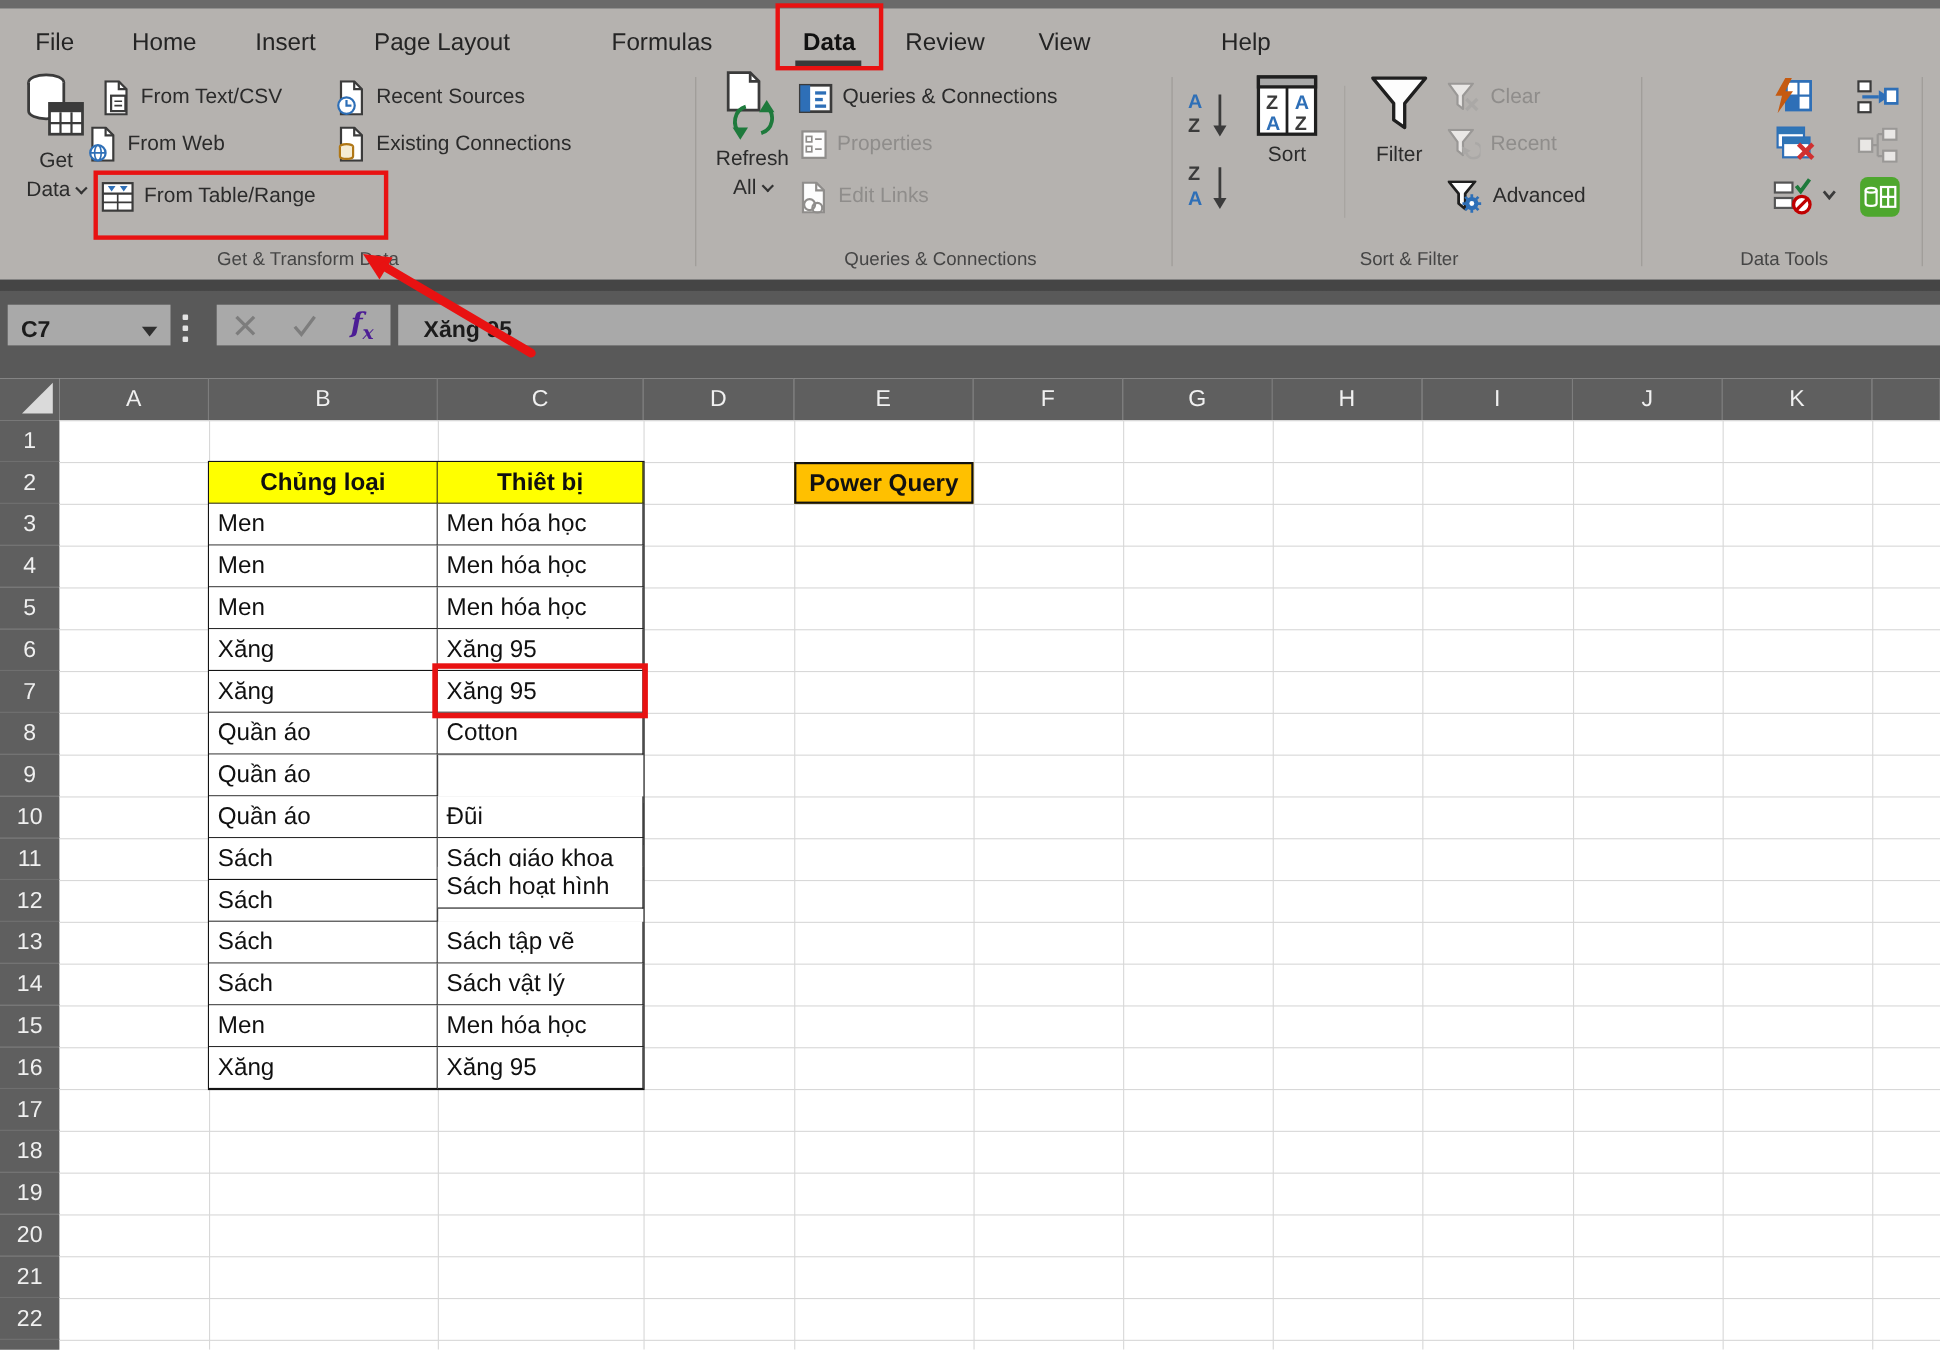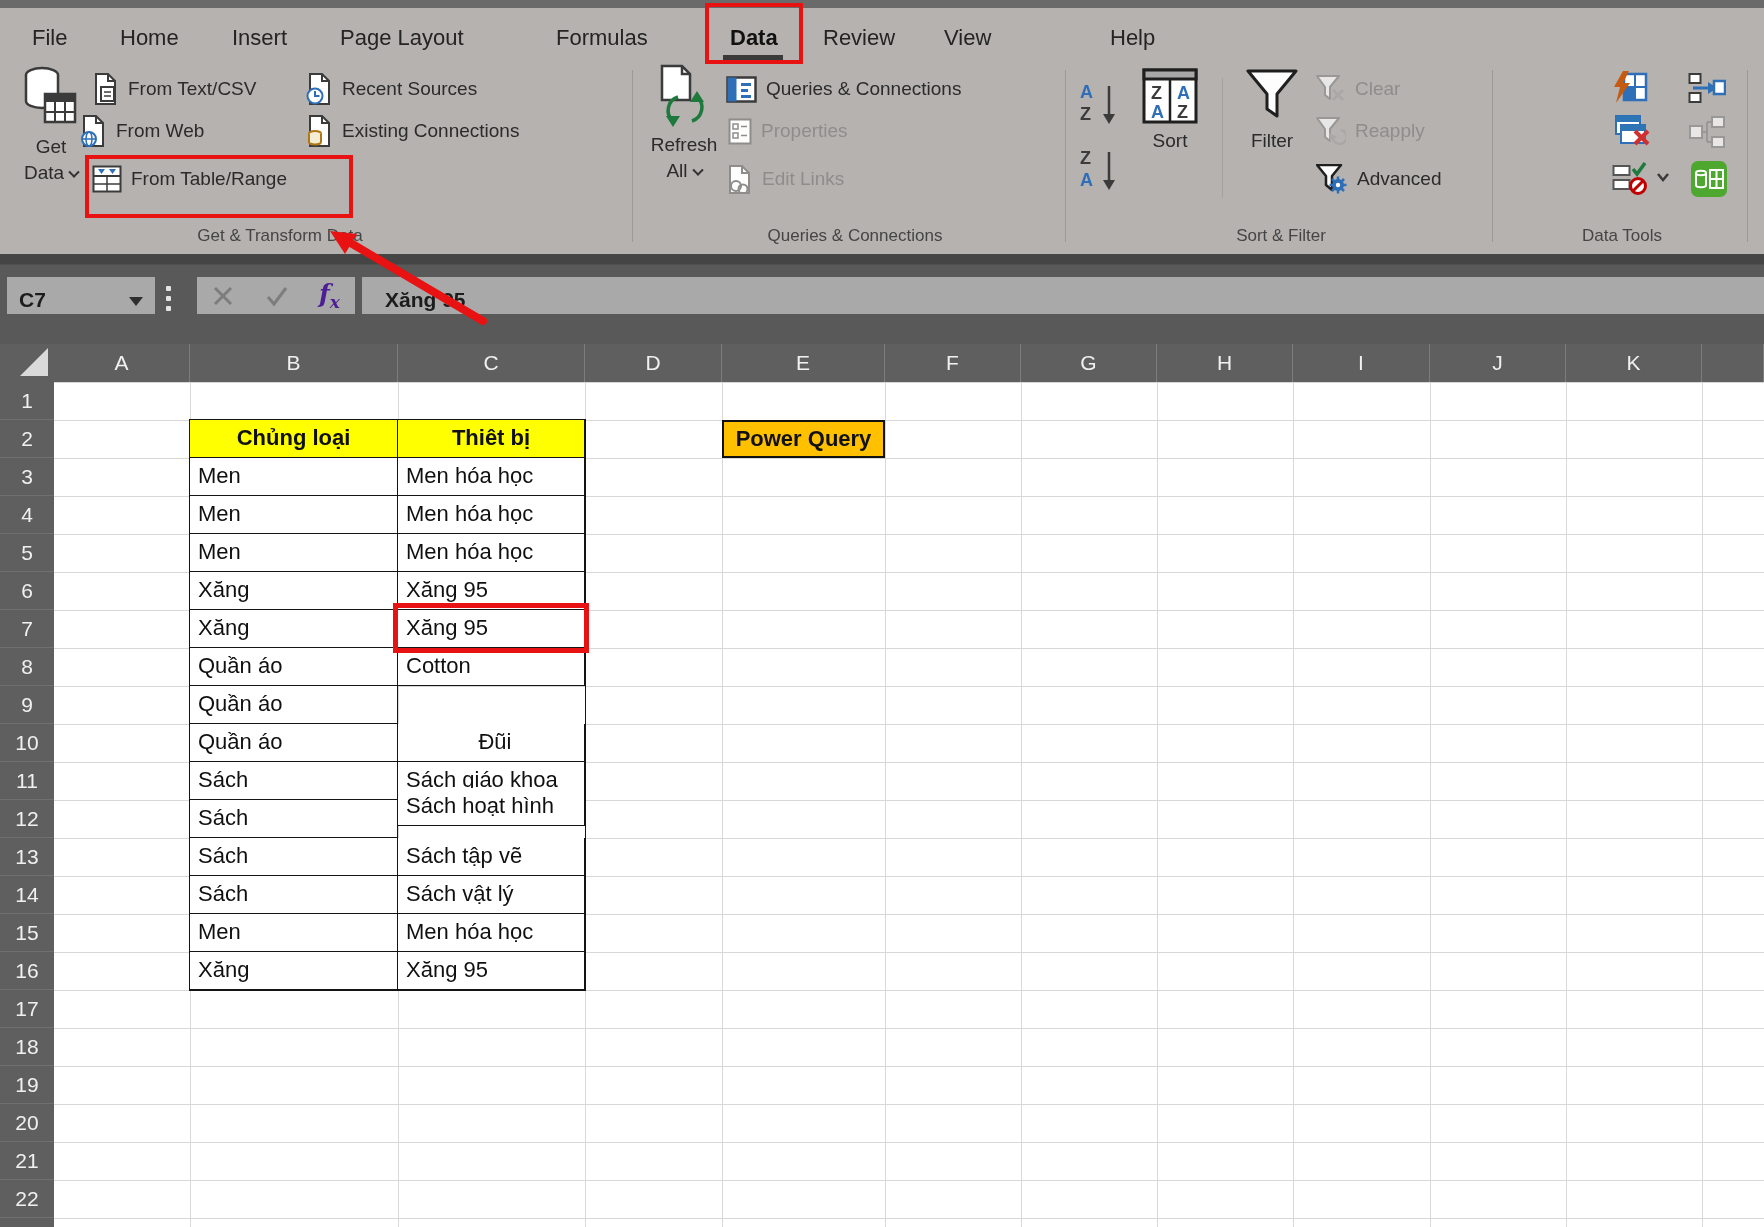--- a/index.html
+++ b/index.html
@@ -252,21 +252,21 @@
       </svg>
       <span>Clear</span>
     </div>
 
     <div class="ritem dis" style="left:1316px;top:104px">
       <svg width="30" height="28" viewBox="0 0 30 28">
         <polygon points="1,1 23,1 14,12 14,24 9,20 9,12" fill="#e9e7e5" stroke="#9a9896" stroke-width="2" stroke-linejoin="round"></polygon>
         <path d="M25,13 a7,7 0 1 1 -8,9" fill="none" stroke="#aaa8a6" stroke-width="2.5"></path>
         <polygon points="14,24 13,16 21,20" fill="#aaa8a6"></polygon>
       </svg>
-      <span>Reapply</span>
+      <span>Recent</span>
     </div>
 
     <div class="ritem" style="left:1316px;top:152px">
       <svg width="32" height="30" viewBox="0 0 32 30">
         <polygon points="1,1 25,1 16,12 16,26 10,21 10,12" fill="#fdfdfd" stroke="#1f1f1f" stroke-width="2.5" stroke-linejoin="round"></polygon>
         <circle cx="22" cy="21" r="6" fill="#2e6fb7"></circle>
         <g stroke="#2e6fb7" stroke-width="2.5">
           <line x1="22" y1="12.5" x2="22" y2="29.5"></line>
             <line x1="13.5" y1="21" x2="30.5" y2="21"></line>
           <line x1="16" y1="15" x2="28" y2="27"></line>
@@ -462,21 +462,21 @@
       <div class="tcell" style="left: 398px; top: 534px; width: 187px; height: 38px; line-height: 36px;">Men hóa học</div>
       <div class="tcell" style="left: 190px; top: 572px; width: 208px; height: 38px; line-height: 36px;">Xăng</div>
       <div class="tcell" style="left: 398px; top: 572px; width: 187px; height: 38px; line-height: 36px;">Xăng 95</div>
       <div class="tcell" style="left: 190px; top: 610px; width: 208px; height: 38px; line-height: 36px;">Xăng</div>
       <div class="tcell" style="left: 398px; top: 610px; width: 187px; height: 38px; line-height: 36px;">Xăng 95</div>
       <div class="tcell" style="left: 190px; top: 648px; width: 208px; height: 38px; line-height: 36px;">Quần áo</div>
       <div class="tcell" style="left: 398px; top: 648px; width: 187px; height: 38px; line-height: 36px;">Cotton</div>
       <div class="tcell" style="left: 190px; top: 686px; width: 208px; height: 38px; line-height: 36px;">Quần áo</div>
       <div class="tcell" style="left: 398px; top: 686px; width: 187px; height: 38px; line-height: 36px; margin-top: 44px;">Poli</div>
       <div class="tcell" style="left: 190px; top: 724px; width: 208px; height: 38px; line-height: 36px;">Quần áo</div>
-      <div class="tcell" style="left: 398px; top: 724px; width: 187px; height: 38px; line-height: 36px; text-align: center;">Đũi</div>
+      <div class="tcell" style="left: 398px; top: 724px; width: 187px; height: 38px; line-height: 36px;">Đũi</div>
       <div class="tcell" style="left: 190px; top: 762px; width: 208px; height: 38px; line-height: 36px;">Sách</div>
       <div class="tcell" style="left: 398px; top: 762px; width: 187px; height: 38px; line-height: 36px;">Sách giáo khoa</div>
       <div class="tcell" style="left: 190px; top: 800px; width: 208px; height: 38px; line-height: 36px;">Sách</div>
       <div class="tcell" style="left: 398px; top: 788px; width: 187px; height: 38px; line-height: 36px;">Sách hoạt hình</div>
       <div class="tcell" style="left: 190px; top: 838px; width: 208px; height: 38px; line-height: 36px;">Sách</div>
       <div class="tcell" style="left: 398px; top: 838px; width: 187px; height: 38px; line-height: 36px;">Sách tập vẽ</div>
       <div class="tcell" style="left: 190px; top: 876px; width: 208px; height: 38px; line-height: 36px;">Sách</div>
       <div class="tcell" style="left: 398px; top: 876px; width: 187px; height: 38px; line-height: 36px;">Sách vật lý</div>
       <div class="tcell" style="left: 190px; top: 914px; width: 208px; height: 38px; line-height: 36px;">Men</div>
       <div class="tcell" style="left: 398px; top: 914px; width: 187px; height: 38px; line-height: 36px;">Men hóa học</div>

